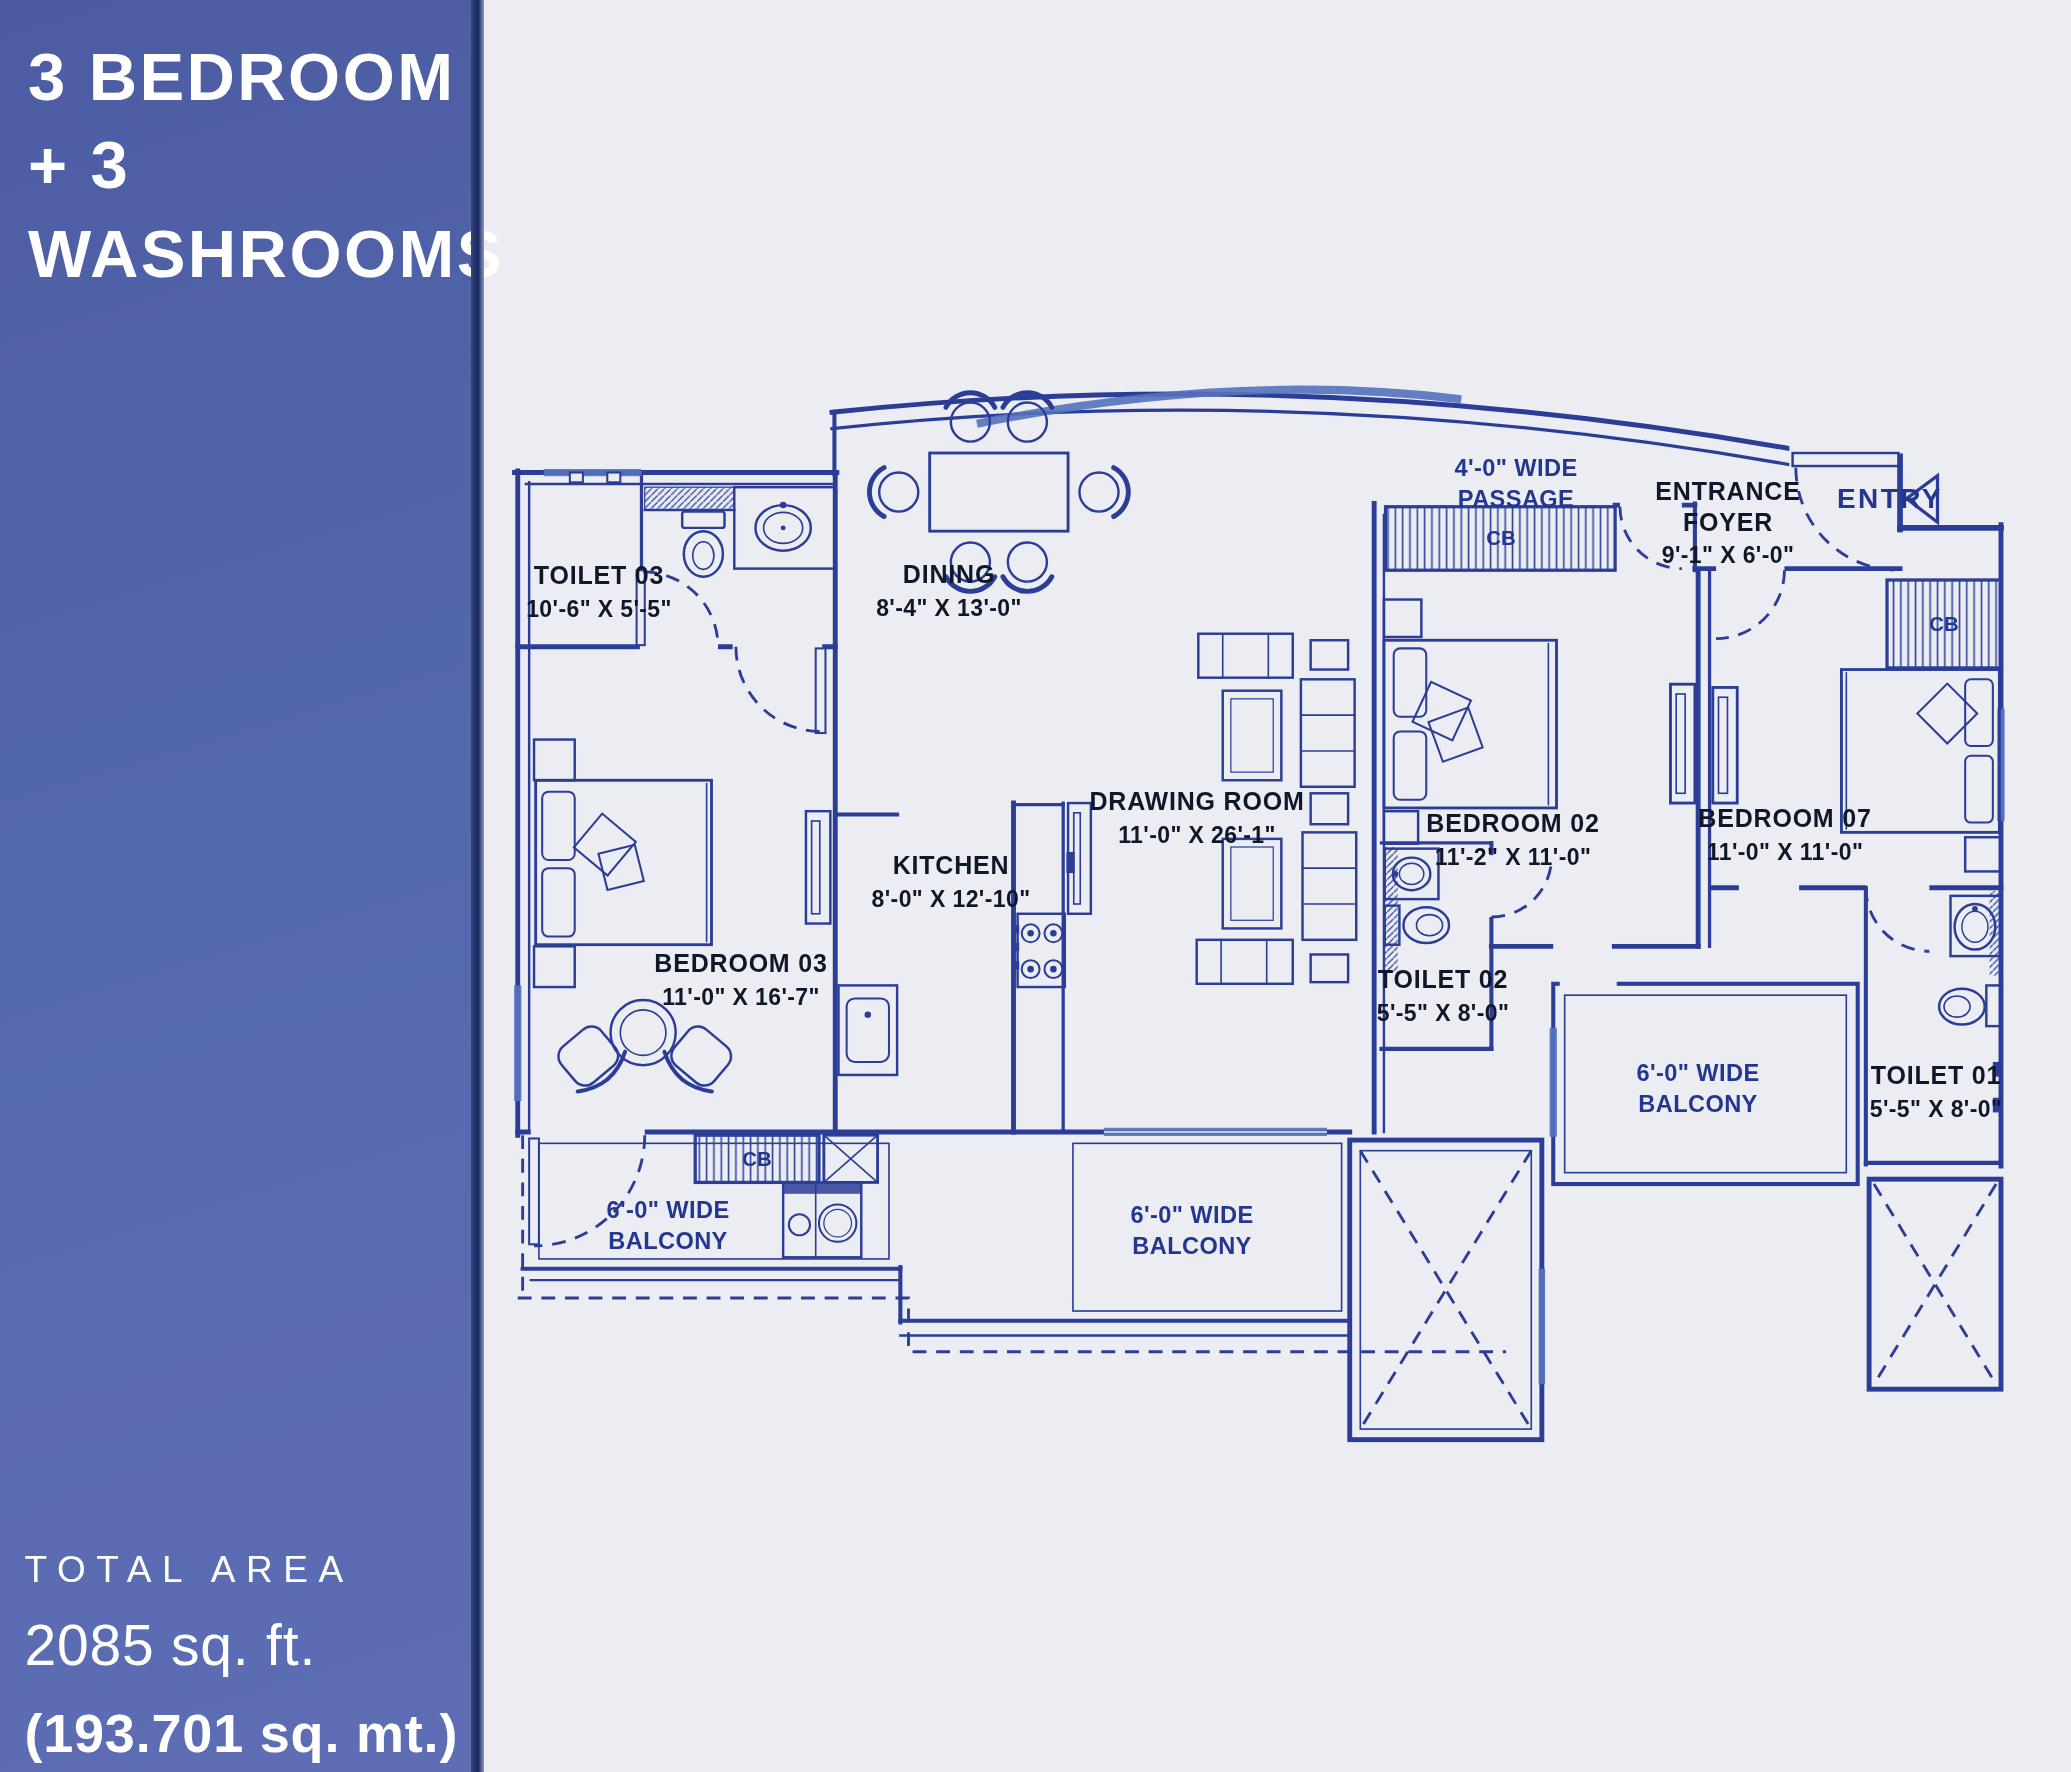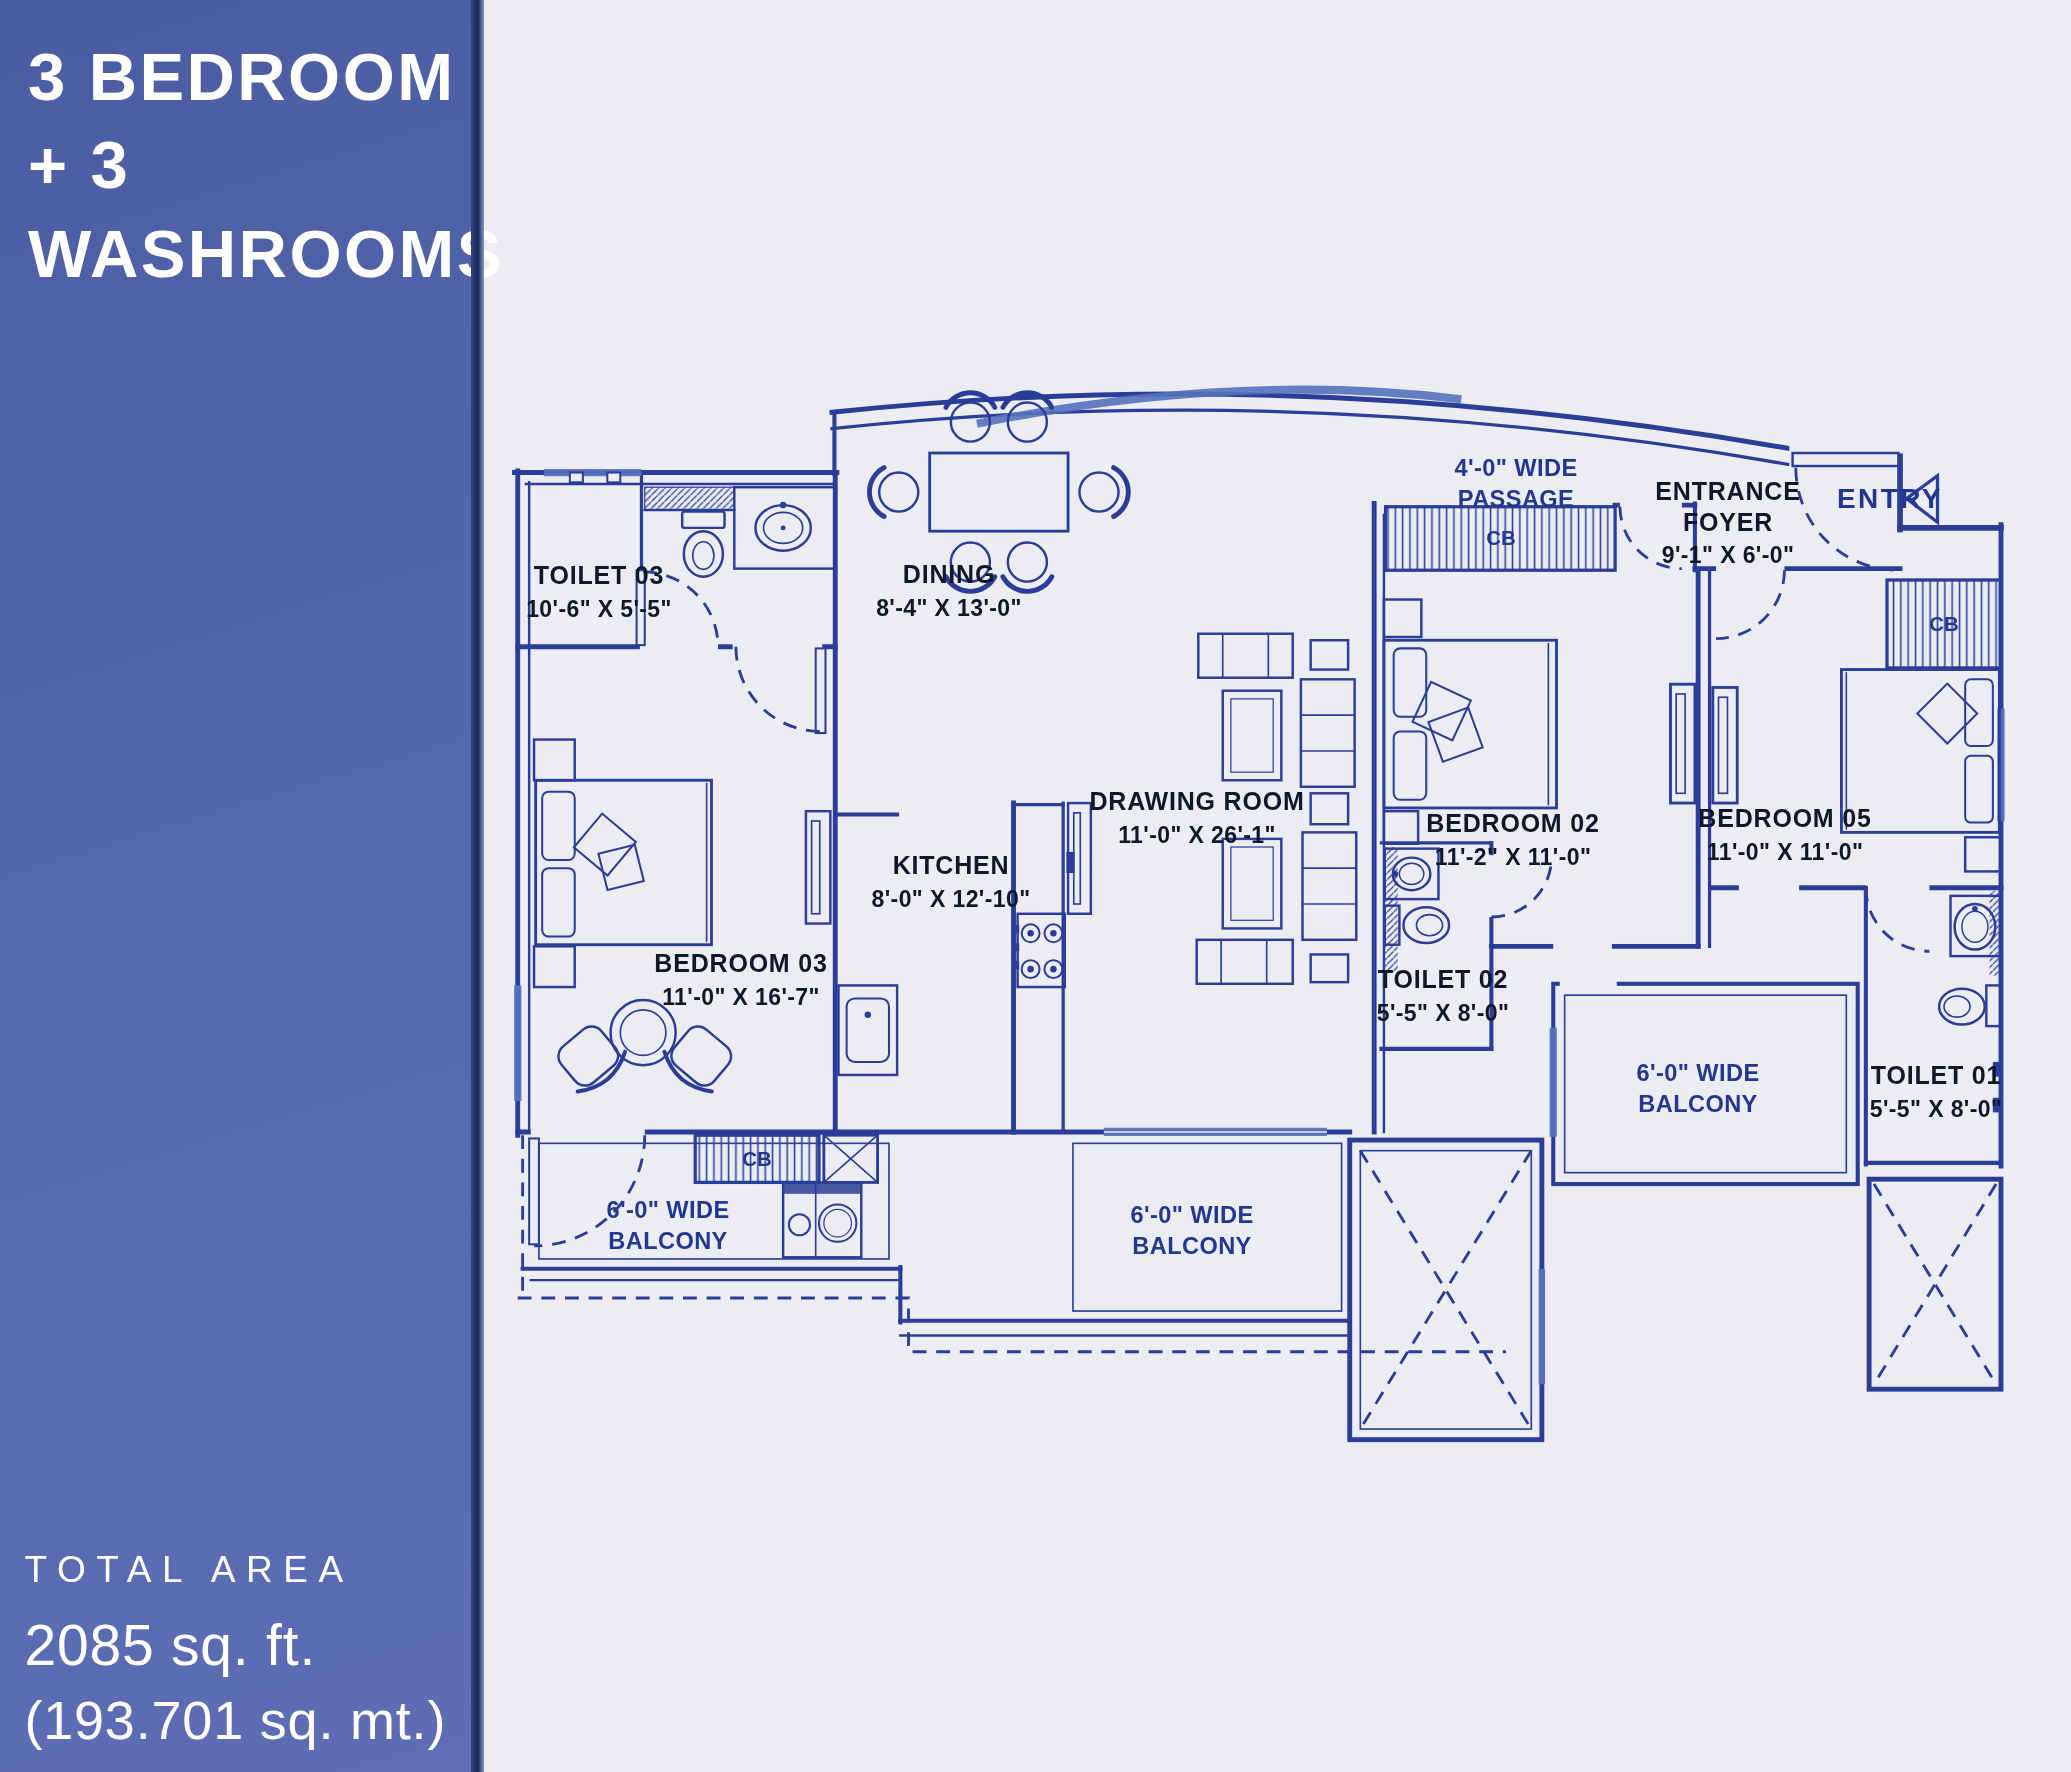--- a/index.html
+++ b/index.html
@@ -7,21 +7,21 @@
   #stage{position:relative;width:2071px;height:1773px;}
   .sidebar{position:absolute;left:0;top:0;width:471px;height:1773px;
     background:linear-gradient(163deg,#4c5ca2 0%,var(--sidebar,#5468ae) 48%,#5e6db4 100%);}
   .fold{position:absolute;left:471px;top:0;width:13px;height:1773px;
     background:linear-gradient(90deg,#36457f 0%,#17265c 55%,#8d99c2 100%);}
   .title{position:absolute;left:28px;top:33px;color:#fff;font-size:67px;font-weight:700;
     letter-spacing:2.4px;line-height:1.32;white-space:pre-line;}
   .totals{position:absolute;left:24.4px;top:1549px;color:#fff;}
   .totals .ta-label{display:block;font-size:37px;letter-spacing:10.6px;font-weight:400;}
   .totals .ta-ft{display:block;font-size:57px;margin-top:21px;letter-spacing:0.8px;}
-  .totals .ta-mt{display:block;font-size:54px;margin-top:11px;letter-spacing:0.8px;}
+  .totals .ta-mt{display:block;font-size:54px;margin-top:24px;letter-spacing:0.8px;font-weight:bold;}
   svg{position:absolute;left:0;top:0;}
   .w{stroke:var(--line,#2b3d96);fill:none;stroke-linecap:square;}
   .f{stroke:var(--line,#2b3d96);fill:none;stroke-linecap:round;}
   .fp{stroke:var(--line,#2b3d96);fill:#ecedf2;}
   .cov{fill:var(--paper,#ecedf2);stroke:none;}
   .dsh{stroke:var(--line,#2b3d96);fill:none;stroke-width:3.5;stroke-dasharray:17 12;}
   .gl{stroke:var(--accent_window,#5571bd);fill:none;opacity:.9;}
   .nfill{fill:var(--line,#2b3d96);stroke:none;}
   .rlabel{position:absolute;transform:translate(-50%,-50%);color:#0f172a;font-weight:700;
     text-align:center;line-height:1.22;}
@@ -389,21 +389,21 @@
     </div>
   <div class="rlabel" style="left:1513px;top:839px">
     <span class="nm">BEDROOM 02</span>
       <span class="dims">11'-2" X 11'-0"</span>
     </div>
   <div class="rlabel" style="left:1443px;top:995px">
     <span class="nm">TOILET 02</span>
       <span class="dims">5'-5" X 8'-0"</span>
     </div>
   <div class="rlabel" style="left:1785px;top:834px">
-    <span class="nm">BEDROOM 05</span>
+    <span class="nm">BEDROOM 07</span>
       <span class="dims">11'-0" X 11'-0"</span>
     </div>
   <div class="rlabel" style="left:1936px;top:1091px">
     <span class="nm">TOILET 01</span>
       <span class="dims">5'-5" X 8'-0"</span>
     </div>
   <div class="rlabel wrapfoyer" style="left:1728px;top:523px">
     <span class="nm">ENTRANCE FOYER</span>
       <span class="dims">9'-1" X 6'-0"</span>
     </div>

